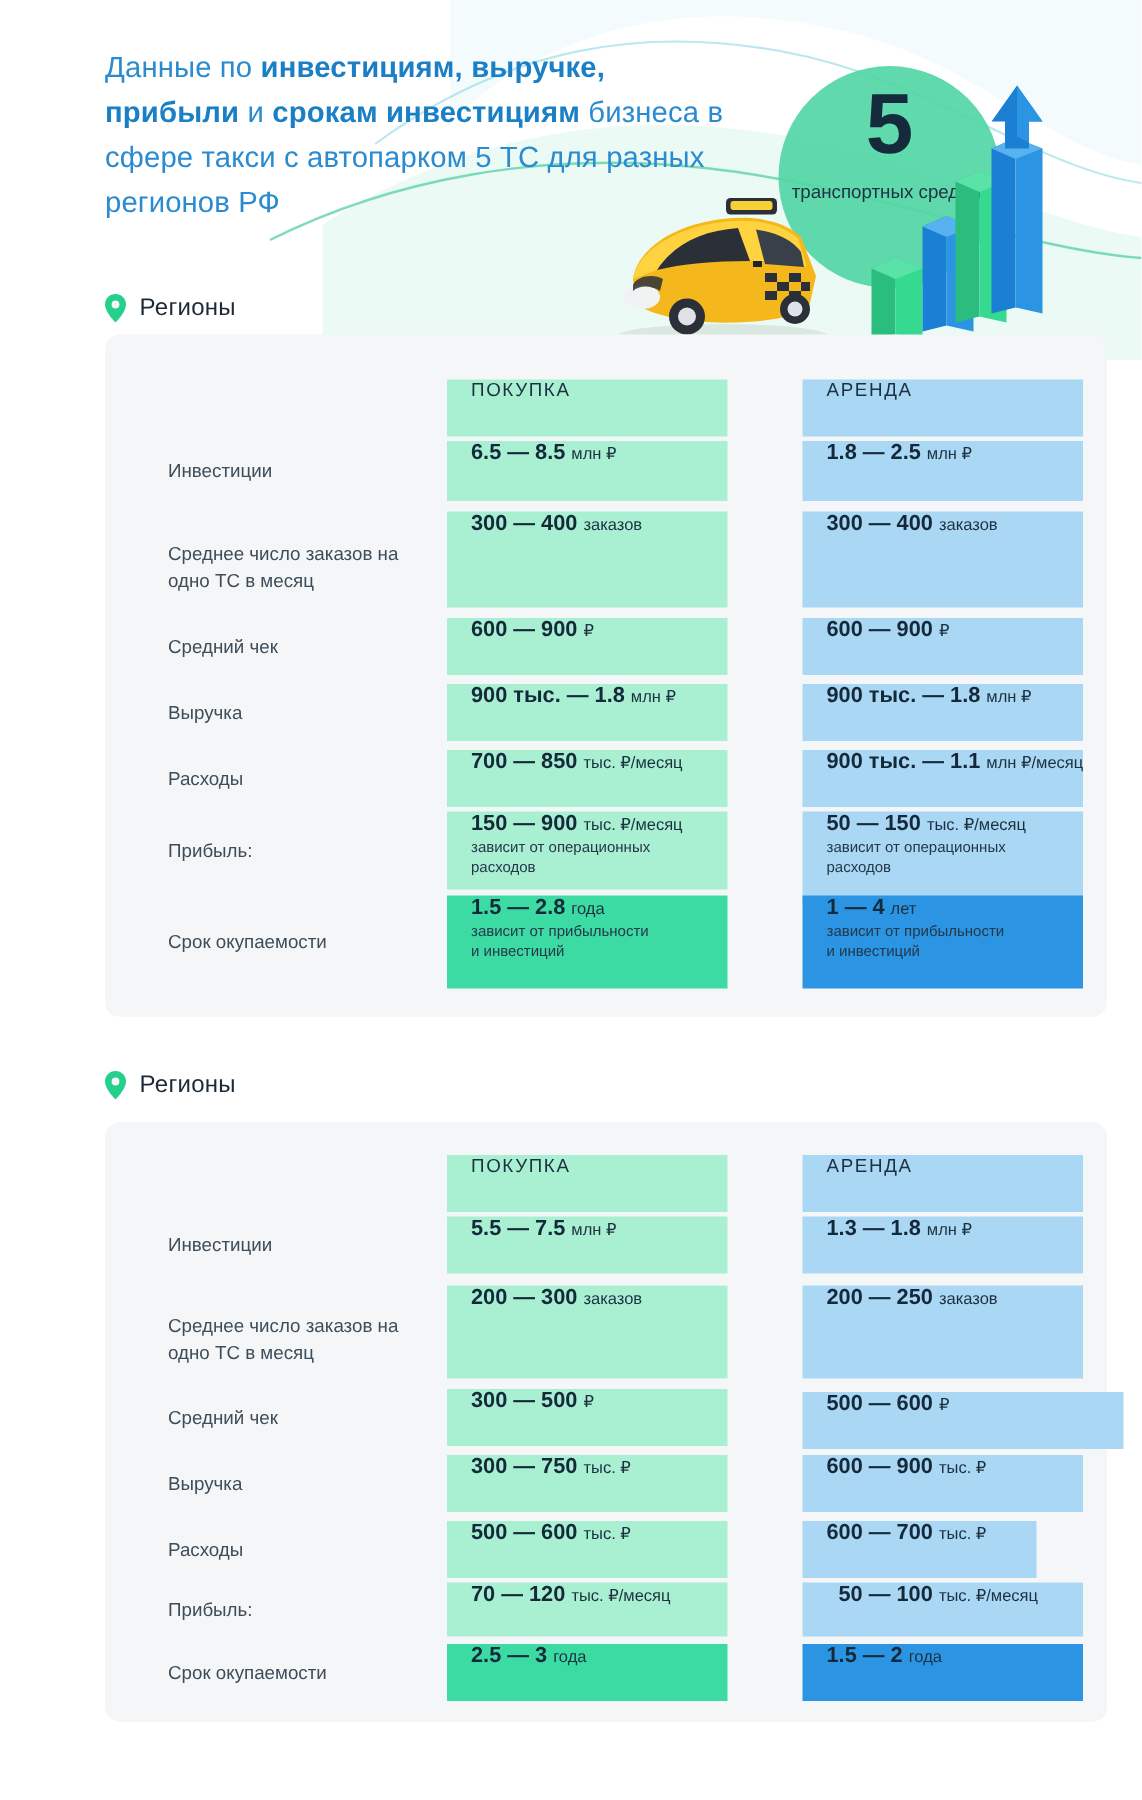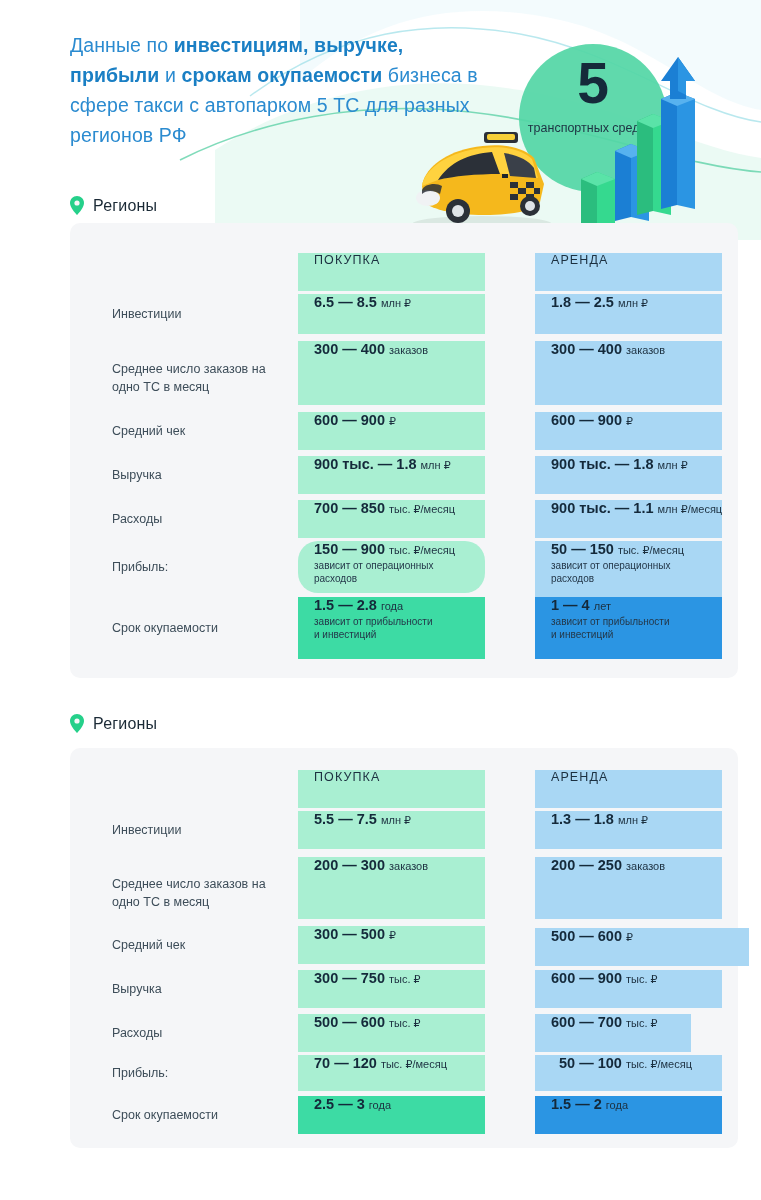--- a/index.html
+++ b/index.html
@@ -112,21 +112,21 @@
 <div class="page">
 
   <svg class="deco" viewBox="0 0 761 240">
     <path d="M300 80 C380 10 470 0 560 20 C650 40 700 100 761 110 L761 0 L300 0 Z" fill="#eaf7fb" opacity=".55"></path>
     <path d="M250 96 C340 30 430 18 520 34 C620 52 690 112 761 122" fill="none" stroke="#7fd6e0" stroke-width="1.4" opacity=".55"></path>
     <path d="M215 150 C300 96 400 70 520 90 C620 106 700 150 761 158 L761 240 L215 240 Z" fill="#d8f5ea" opacity=".5"></path>
     <path d="M180 160 C260 120 360 100 470 112 C580 124 680 166 761 172" fill="none" stroke="#55cfa3" stroke-width="1.6" opacity=".75"></path>
   </svg>
 
   <div class="header">
-    <div class="title" id="title-host"><span>Данные по </span><b>инвестициям, выручке, прибыли</b><span> и </span><b>срокам окупаемости</b><span> бизнеса в сфере такси с автопарком 5 ТС для разных регионов РФ</span></div>
+    <div class="title" id="title-host"><span>Данные по </span><b>инвестициям, выручке, прибыли</b><span> и </span><b>срокам инвестициям</b><span> бизнеса в сфере такси с автопарком 5 ТС для разных регионов РФ</span></div>
   </div>
 
   <div class="badge-circle"></div>
   <div class="badge-num">5</div>
   <div class="badge-sub">транспортных средств</div>
 
   <svg class="bars" viewBox="0 0 130 170">
     <polygon points="6,124 22,117 22,168 6,170" fill="#2bbd7e"></polygon>
     <polygon points="22,117 40,124 40,170 22,168" fill="#35d98f"></polygon>
     <polygon points="6,124 22,117 40,124 22,131" fill="#5ae3a8"></polygon>
@@ -213,21 +213,21 @@
             <div class="val">900 тыс. — 1.8 <span class="u">млн ₽</span></div>
           </div>
           <div class="rowlabel" style="top: 287px;">Расходы</div>
           <div class="cell green" style="left: 228px; top: 277px; width: 187px; height: 38px;">
             <div class="val">700 — 850 <span class="u">тыс. ₽/месяц</span></div>
           </div>
           <div class="cell blue" style="left: 465px; top: 277px; width: 187px; height: 38px;">
             <div class="val">900 тыс. — 1.1 <span class="u">млн ₽/месяц</span></div>
           </div>
           <div class="rowlabel" style="top: 335px;">Прибыль:</div>
-          <div class="cell green" style="left: 228px; top: 318px; width: 187px; height: 52px; border-radius: 20px;">
+          <div class="cell green" style="left: 228px; top: 318px; width: 187px; height: 52px;">
             <div class="val">150 — 900 <span class="u">тыс. ₽/месяц</span></div>
             <div class="note">зависит от операционных расходов</div>
           </div>
           <div class="cell blue" style="left: 465px; top: 318px; width: 187px; height: 61px;">
             <div class="val">50 — 150 <span class="u">тыс. ₽/месяц</span></div>
             <div class="note">зависит от операционных расходов</div>
           </div>
           <div class="rowlabel" style="top: 396px;">Срок окупаемости</div>
           <div class="cell green-hl" style="left: 228px; top: 374px; width: 187px; height: 62px;">
             <div class="val">1.5 — 2.8 <span class="u">года</span></div>

